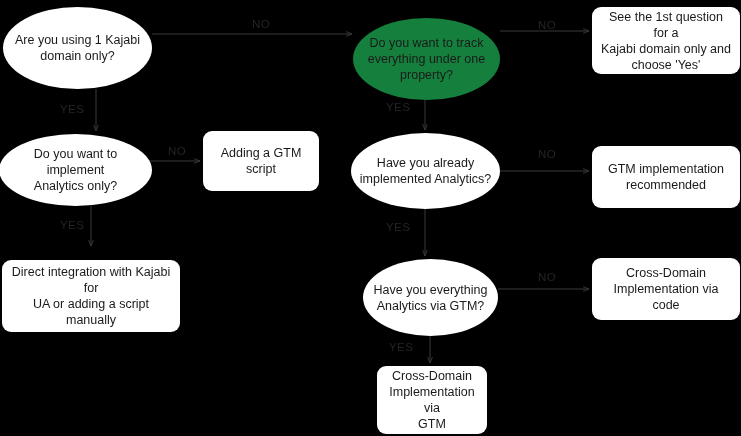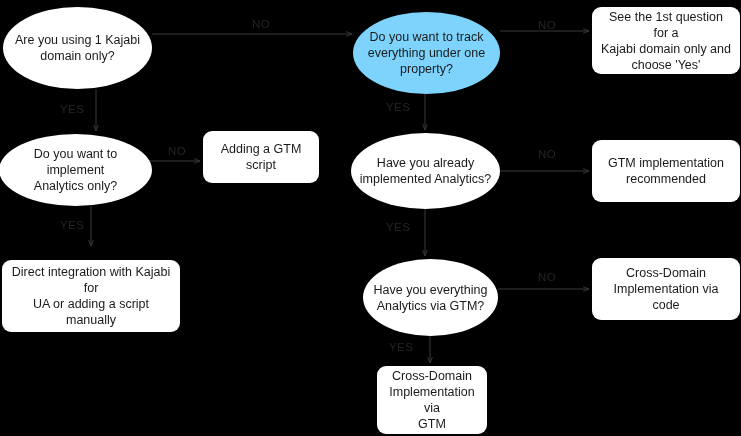--- a/index.html
+++ b/index.html
@@ -94,42 +94,42 @@
     </div>
   <div id="nodes">
       <div class="node decision" style="left: 3px; top: 7px; width: 149px; height: 82px; background: rgb(255, 255, 255); color: rgb(26, 26, 26);">
         <span class="label">Are you using 1 Kajabi
 domain only?</span>
       </div>
       <div class="node decision" style="left: -1px; top: 134px; width: 153px; height: 72px; background: rgb(255, 255, 255); color: rgb(26, 26, 26);">
         <span class="label">Do you want to implement
 Analytics only?</span>
       </div>
-      <div class="node outcome" style="left: 203px; top: 131px; width: 116px; height: 52px; background: rgb(255, 255, 255); color: rgb(26, 26, 26);">
+      <div class="node outcome" style="left: 203px; top: 131px; width: 116px; height: 60px; background: rgb(255, 255, 255); color: rgb(26, 26, 26);">
         <span class="label">Adding a GTM script</span>
       </div>
       <div class="node outcome" style="left: 2px; top: 260px; width: 178px; height: 72px; background: rgb(255, 255, 255); color: rgb(26, 26, 26);">
         <span class="label">Direct integration with Kajabi for
 UA or adding a script manually</span>
       </div>
-      <div class="node decision" style="left: 353px; top: 12px; width: 147px; height: 82px; background: #7dd3fc; color: rgb(26, 26, 26);">
+      <div class="node decision" style="left: 353px; top: 18px; width: 147px; height: 82px; background: #15803d; color: rgb(26, 26, 26);">
         <span class="label">Do you want to track
 everything under one
 property?</span>
       </div>
       <div class="node outcome" style="left: 592px; top: 7px; width: 148px; height: 67px; background: rgb(255, 255, 255); color: rgb(26, 26, 26); align-items: center;">
         <span class="label">See the 1st question for a
 Kajabi domain only and
 choose 'Yes'</span>
       </div>
       <div class="node decision" style="left: 351px; top: 133px; width: 149px; height: 76px; background: rgb(255, 255, 255); color: rgb(26, 26, 26);">
         <span class="label">Have you already
 implemented Analytics?</span>
       </div>
-      <div class="node outcome" style="left: 592px; top: 140px; width: 148px; height: 62px; background: rgb(255, 255, 255); color: rgb(26, 26, 26);">
+      <div class="node outcome" style="left: 592px; top: 146px; width: 148px; height: 62px; background: rgb(255, 255, 255); color: rgb(26, 26, 26);">
         <span class="label">GTM implementation
 recommended</span>
       </div>
       <div class="node decision" style="left: 363px; top: 259px; width: 135px; height: 77px; background: rgb(255, 255, 255); color: rgb(26, 26, 26);">
         <span class="label">Have you everything
 Analytics via GTM?</span>
       </div>
       <div class="node outcome" style="left: 592px; top: 258px; width: 148px; height: 62px; background: rgb(255, 255, 255); color: rgb(26, 26, 26);">
         <span class="label">Cross-Domain
 Implementation via code</span>

